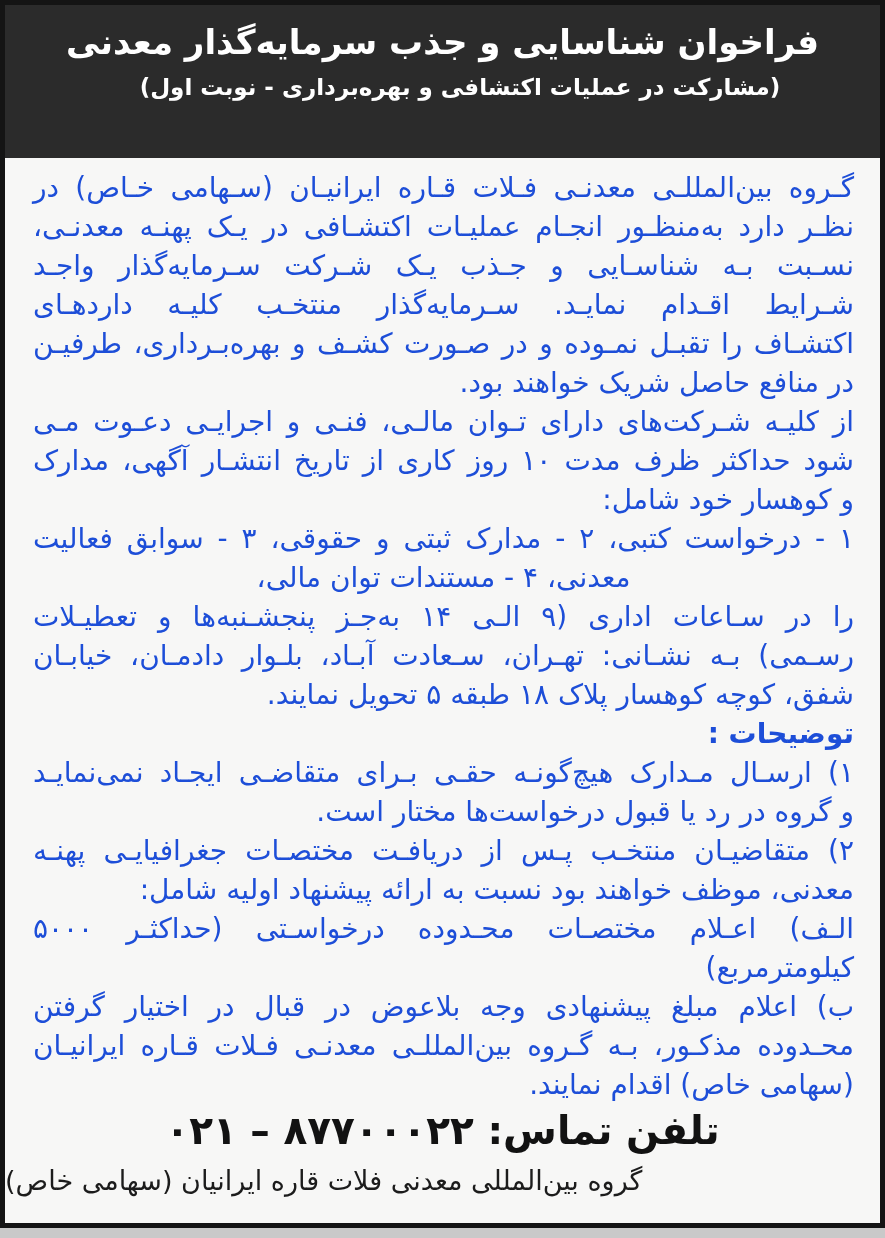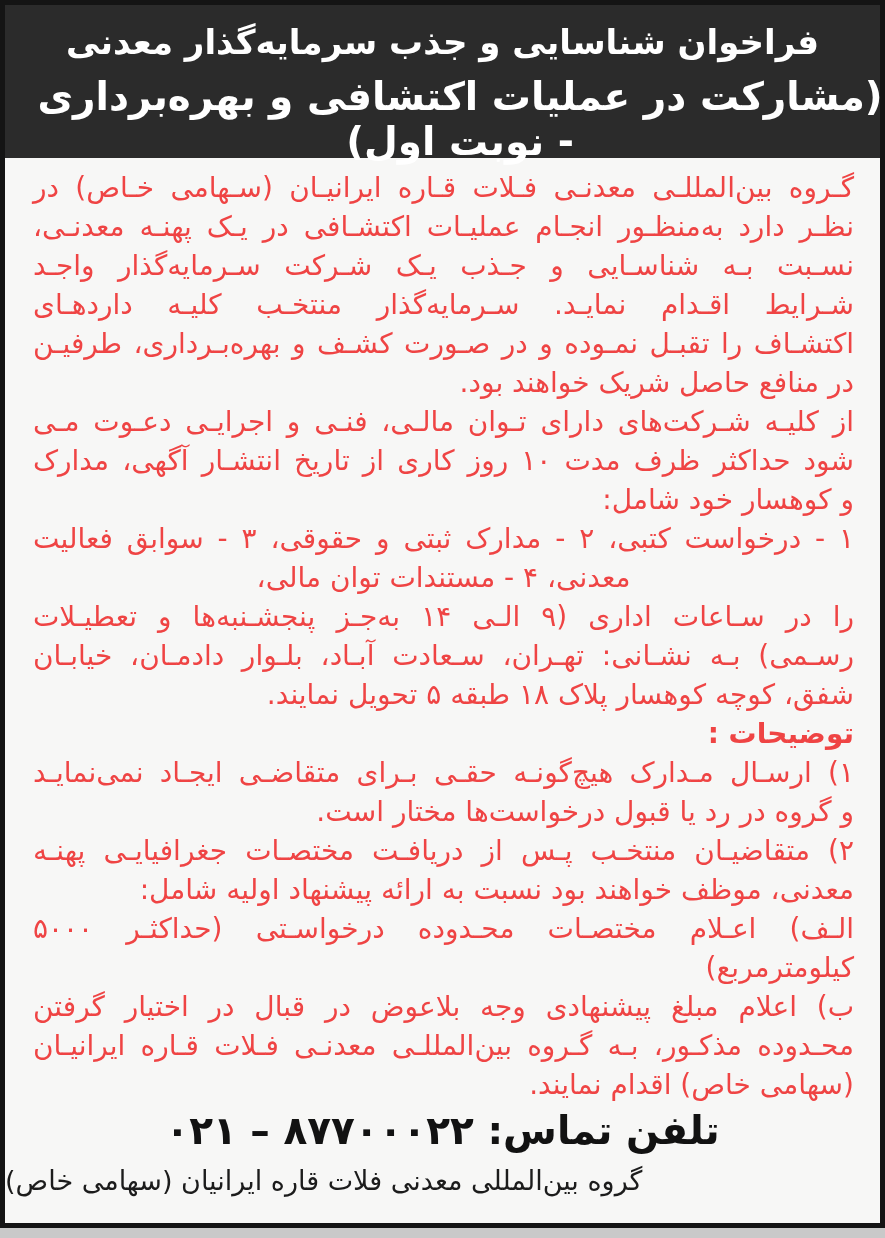--- a/index.html
+++ b/index.html
@@ -31,28 +31,28 @@
     height: 158px;
     text-align: center;
   }
   .header .title {
     font-size: 34px;
     font-weight: bold;
     padding-top: 22px;
     letter-spacing: 0px;
   }
   .header .subtitle {
-    font-size: 39px;
+    font-size: 23px;
     font-weight: bold;
     margin-top: 12px;
     padding-left: 35px;
   }
   .content {
     padding: 10px 26px 0 28px;
-    color: #ef4444;
+    color: #1d4ed8;
     font-size: 28px;
     line-height: 39px;
     font-weight: 500;
   }
   .para { margin: 0; }
   .para.bold .line { font-weight: bold; }
   .line {
     text-align: justify;
     text-align-last: justify;
   }

